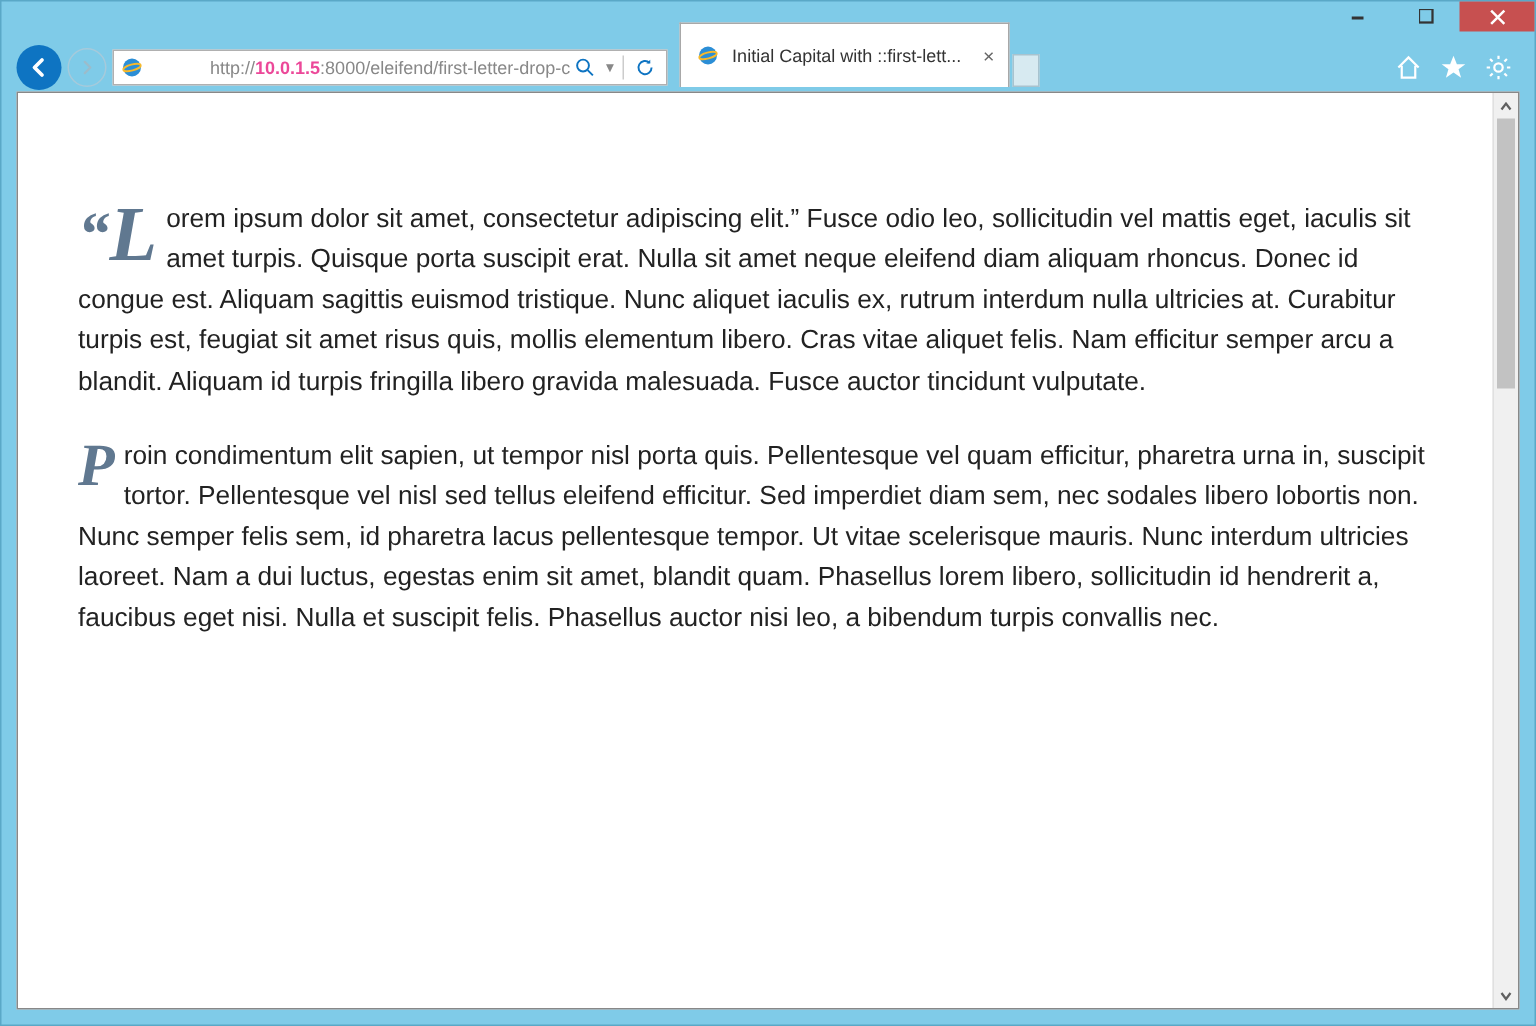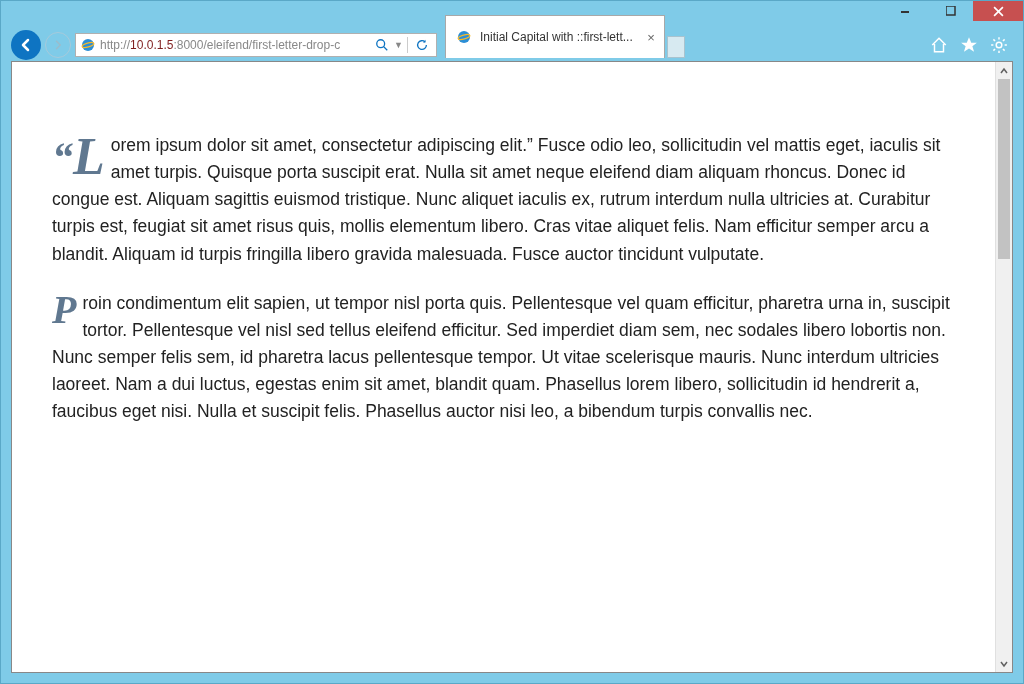--- a/index.html
+++ b/index.html
@@ -86,21 +86,21 @@
     }
     .addr-input {
       flex: 1;
       border: none;
       outline: none;
       font-size: 12px;
       font-family: "Segoe UI", Tahoma, sans-serif;
       color: #888;
       background: transparent;
     }
-    .addr-input .bold-part { color: #7f1d1d; font-weight: 400; }
+    .addr-input .bold-part { color: #ec4899; font-weight: 700; }
     .addr-actions {
       display: flex;
       align-items: center;
       gap: 2px;
       padding-right: 4px;
     }
     .addr-act {
       width: 20px;
       height: 20px;
       display: flex;
@@ -287,21 +287,21 @@
         </svg>
     </div>
 
     <div class="addr-wrap">
       <div class="addr-ie-icon">
         <svg class="ie-logo-svg" viewBox="0 0 32 32">
             <circle cx="16" cy="16" r="12" fill="#2b8ed6"></circle>
             <ellipse cx="16" cy="16" rx="12" ry="4" fill="none" stroke="#f7b92b" stroke-width="2.5" transform="rotate(-15 16 16)"></ellipse>
           </svg>
       </div>
-      <div class="addr-input" style="display:flex;align-items:flex-start;overflow:hidden;white-space:nowrap;">
+      <div class="addr-input" style="display:flex;align-items:flex-start;overflow:hidden;white-space:nowrap;margin-left:40px;">
         <span>http://</span>
           <span class="bold-part">10.0.1.5</span>
           <span>:8000/eleifend/first-letter-drop-c</span>
       </div>
       <div class="addr-actions">
         <div class="addr-act">
           <svg width="14" height="14" viewBox="0 0 16 16">
               <circle cx="6.5" cy="6.5" r="4.5" fill="none" stroke="#0e74c2" stroke-width="1.5"></circle>
               <line x1="10" y1="10" x2="14" y2="14" stroke="#0e74c2" stroke-width="1.5"></line>
             </svg>

